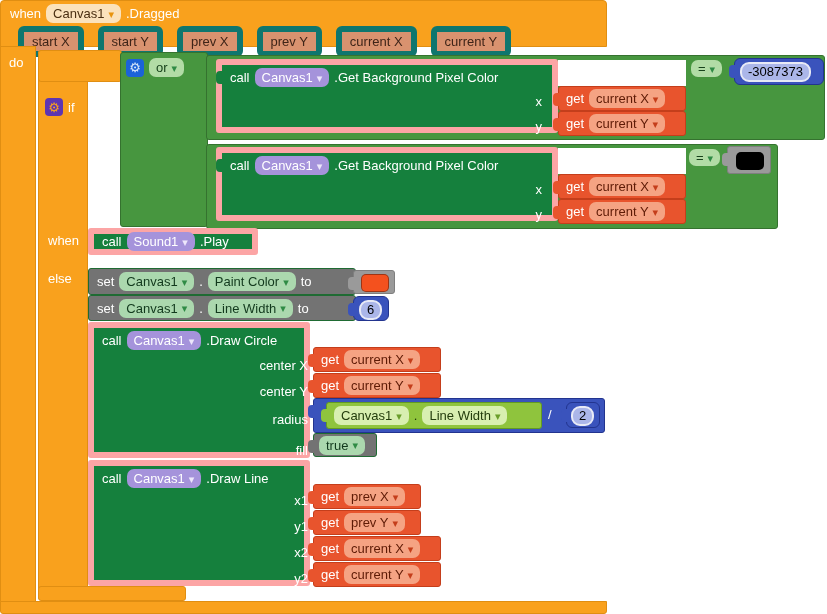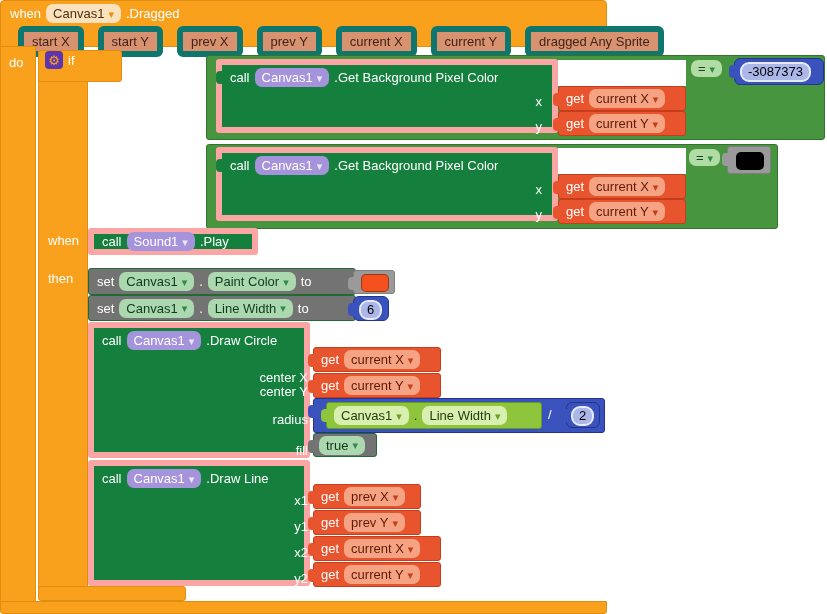--- a/index.html
+++ b/index.html
@@ -66,40 +66,50 @@
       </span>
       <span class="statictext">.Dragged</span>
     </div>
     <div class="row" style="padding:2px 0 0 17px;gap:14px;">
       <span class="pill">start X</span>
       <span class="pill">start Y</span>
       <span class="pill">prev X</span>
       <span class="pill">prev Y</span>
       <span class="pill">current X</span>
       <span class="pill">current Y</span>
-      <span class="pill">dragged Any Sprite</span>
     </div>
   </div>
   <div class="abs orange" style="left:0;top:46px;width:36px;height:557px;"></div>
   <div class="abs statictext" style="left:9px;top:55px;">do</div>
   <div class="abs orange" style="left:0;top:601px;width:607px;height:13px;border-radius:0 0 3px 3px;"></div>
 
   <div class="abs orange rounded" style="left:38px;top:50px;width:50px;height:550px;"></div>
   <div class="abs orange rounded" style="left:38px;top:50px;width:84px;height:32px;">
-    <div class="row" style="padding:0 6px;">
+    <div class="row" style="padding:20px 6px;margin-top:27px;">
       <span class="gear gear-purple">
           <span class="g"></span>
         </span>
       <span class="statictext">if</span>
     </div>
   </div>
   <div class="abs statictext" style="left:48px;top:233px;">when</div>
-  <div class="abs statictext" style="left:48px;top:271px;">then</div>
+  <div class="abs statictext" style="left:48px;top:271px;">else</div>
   <div class="abs orange rounded" style="left:38px;top:586px;width:148px;height:15px;"></div>
 
+  <div class="abs lgreen rounded" style="left:120px;top:52px;width:88px;height:175px;">
+    <div class="row" style="padding:5px 5px;">
+      <span class="gear gear-blue">
+          <span class="g"></span>
+        </span>
+      <span class="dd dd-green">
+        <span>or</span>
+        <span class="arr"></span>
+      </span>
+    </div>
+  </div>
 
   <div class="abs lgreen rounded" style="left:206px;top:55px;width:619px;height:85px;"></div>
 
   <div class="abs purple rounded ptab" style="left:216px;top:59px;width:342px;height:74px;">
     <div class="row" style="padding:3px 8px;">
       <span class="statictext">call</span>
       <span class="dd dd-lav">
         <span>Canvas1</span>
         <span class="arr"></span>
       </span>
@@ -212,21 +222,21 @@
 
   <div class="abs purple rounded" style="left:88px;top:322px;width:222px;height:136px;">
     <div class="row" style="padding:3px 8px;">
       <span>call</span>
       <span class="dd dd-lav">
         <span>Canvas1</span>
         <span class="arr"></span>
       </span>
       <span class="statictext">.Draw Circle</span>
     </div>
-    <span class="plabel" style="left:110px;top:42px;width:104px;">center X</span>
+    <span class="plabel" style="left:110px;top:30px;width:104px;">center X</span>
     <span class="plabel" style="left:110px;top:56px;width:104px;">center Y</span>
     <span class="plabel" style="left:110px;top:84px;width:104px;">radius</span>
     <span class="plabel" style="left:110px;top:115px;width:104px;">fill</span>
   </div>
   <div class="abs vorange rounded ptab row" style="left:313px;top:347px;width:128px;height:25px;padding:0 7px;">
     <span>get</span>
     <span class="dd dd-salmon">
       <span>current X</span>
       <span class="arr"></span>
     </span>

